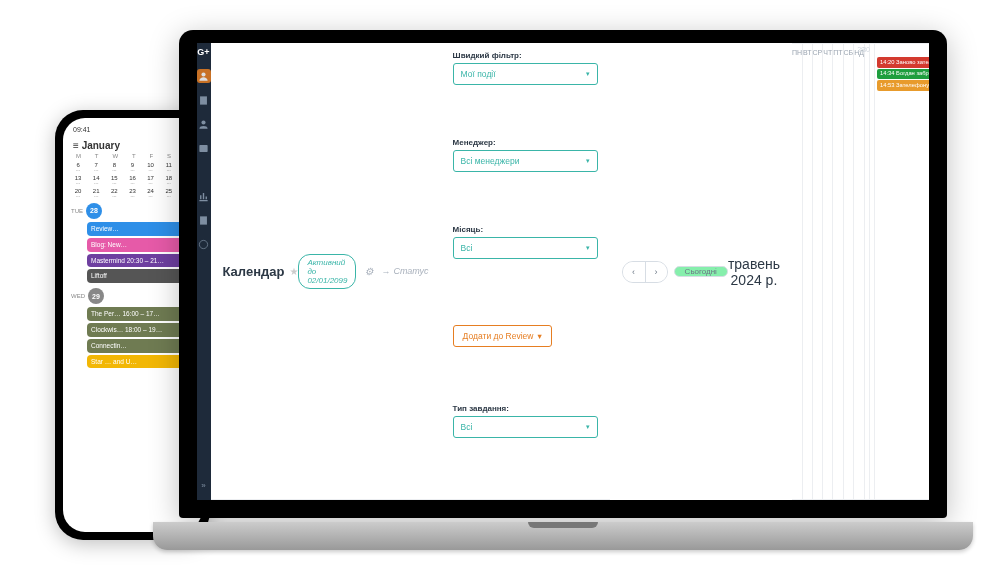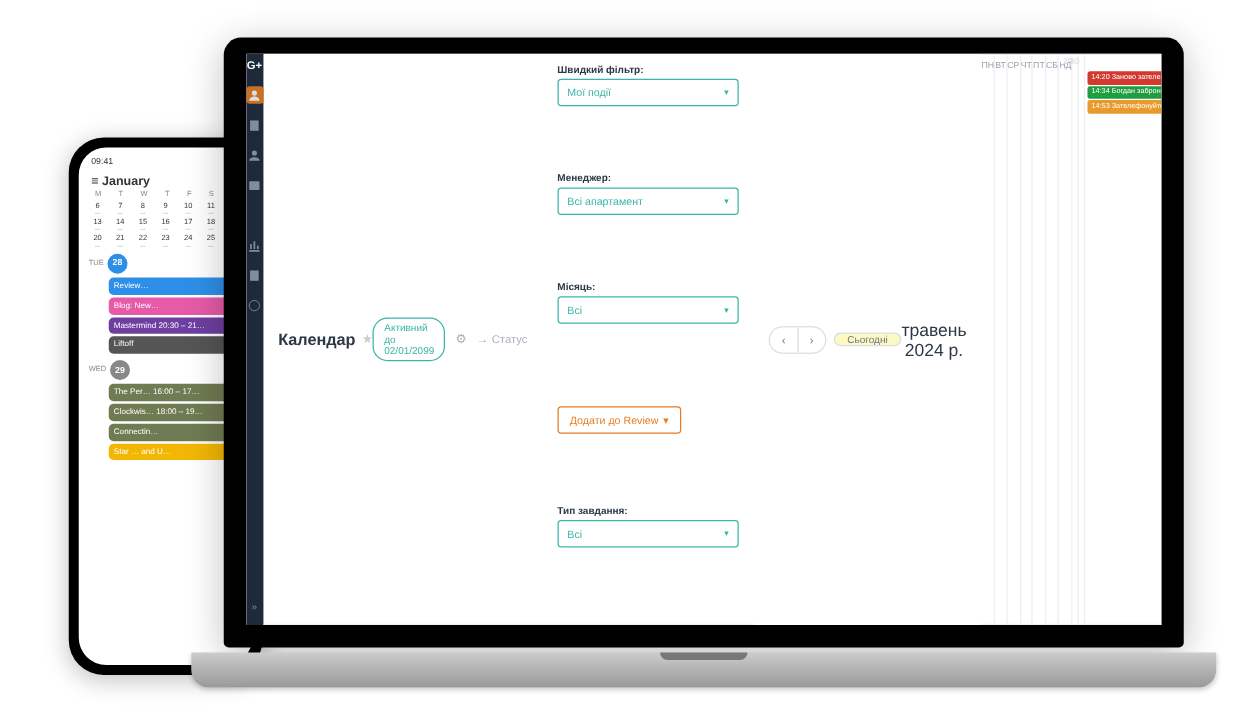--- a/index.html
+++ b/index.html
@@ -31,38 +31,38 @@
 .sidebar .sicon { width:14px; height:14px; display:flex; align-items:center; justify-content:center; cursor:pointer; opacity:.85;}
 .sidebar .sicon.active { background:#e67e22; border-radius:3px; color:#fff; }
 .sidebar .expand { margin-top:auto; margin-bottom:8px; }
 .sidebar svg { width:11px; height:11px; fill:currentColor; }
 
 .main { flex:1; display:flex; flex-direction:row; background:#fafbfc; }
 
 .topbar { display:flex; align-items:center; padding: 8px 12px; background:#fff; border-bottom:1px solid #eceef1; font-size:11px; }
 .topbar h1 { font-size:13px; font-weight:600; color:#2c3845; }
 .topbar .star { margin-left:5px; color:#ccc; font-size:10px; cursor:pointer;}
-.topbar .right { margin-left:auto; display:flex; align-items:center; gap:8px; }
+.topbar .right { margin-left:auto; display:flex; align-items:center; gap:8px;font-style:italic; }
 .pill { border:1px solid #3ab5a8; color:#3ab5a8; padding:3px 8px; border-radius:12px; font-size:8px; cursor:pointer;}
 .gear { color:#aab2bd; font-size:10px; cursor:pointer;}
 .logout { color:#aab2bd; font-size:9px; cursor:pointer; display:flex; align-items:center; gap:3px;}
 
 .filters { display:flex; gap:0; padding: 8px 12px 0; flex-wrap:wrap; background:#fff; border-bottom:1px solid #eceef1; }
 .filter-col { display:flex; flex-direction:column; gap:3px; }
 .filter-label { font-size:8px; font-weight:600; color:#2c3845; }
 .select { border:1px solid #3ab5a8; color:#3ab5a8; background:#fff; padding:5px 7px; border-radius:3px; font-size:8.5px; min-width:145px; display:flex; justify-content:space-between; align-items:center; cursor:pointer;}
 .select .caret { font-size:7px; }
 .google-btn { border:1px solid #e67e22; color:#e67e22; background:#fff; padding:5px 9px; border-radius:3px; font-size:8.5px; cursor:pointer; align-self:flex-start; margin-top:14px; display:flex; align-items:center; gap:4px;}
 .filters-row2 { width:100%; padding: 4px 0 8px; }
 
 .cal-hdr { display:flex; align-items:center; padding: 10px 12px; background:#fff; }
 .nav-buttons{ display:flex; border:1px solid #d7dde4; border-radius:14px; overflow:hidden; }
 .nav-btn { width:22px; height:20px; display:flex; align-items:center; justify-content:center; font-size:9px; color:#6b7785; cursor:pointer; background:#fff;}
 .nav-btn + .nav-btn { border-left:1px solid #d7dde4; }
-.today-btn { margin-left:6px; border:1px solid #d7dde4; background:#fef9c3; color:#6b7785; font-size:8px; padding:0 10px; border-radius:12px; cursor:pointer;}
+.today-btn { margin-left:6px; border:1px solid #d7dde4; background:#86efac; color:#6b7785; font-size:8px; padding:0 10px; border-radius:12px; cursor:pointer;}
 .cal-title { flex:1; text-align:center; font-size:14px; color:#2c3845; font-weight:400;}
 .view-seg { display:flex; border:1px solid #d7dde4; border-radius:14px; overflow:hidden; }
 .seg-btn { padding:4px 10px; font-size:8px; background:#fff; color:#6b7785; cursor:pointer;}
 .seg-btn.active { background:#2c3845; color:#fff; }
 .seg-btn + .seg-btn { border-left:1px solid #d7dde4;}
 
 .grid { display:grid; grid-template-columns: repeat(7,1fr); background:#fff; border-top:1px solid #eceef1; }
 .dow { font-size:7px; color:#9aa4b0; text-align:center; padding:5px 0; border-bottom:1px solid #eceef1; border-right:1px solid #eceef1; }
 .cell { border-right:1px solid #eceef1; border-bottom:1px solid #eceef1; min-height:52px; position:relative; padding:1px 2px 2px; }
 .cell .dnum { position:absolute; top:2px; right:4px; font-size:7px; color:#9aa4b0; }
@@ -212,21 +212,21 @@
           <div class="filter-col">
             <span class="filter-label">Швидкий фільтр:</span>
             <div class="select">
                 <span>Мої події</span>
                 <span class="caret">▾</span>
               </div>
           </div>
           <div class="filter-col">
             <span class="filter-label">Менеджер:</span>
             <div class="select">
-                <span>Всі апартамент</span>
+                <span>Всі менеджери</span>
                 <span class="caret">▾</span>
               </div>
           </div>
           <div class="filter-col">
             <span class="filter-label">Місяць:</span>
             <div class="select">
                 <span>Всі</span>
                 <span class="caret">▾</span>
               </div>
           </div>

